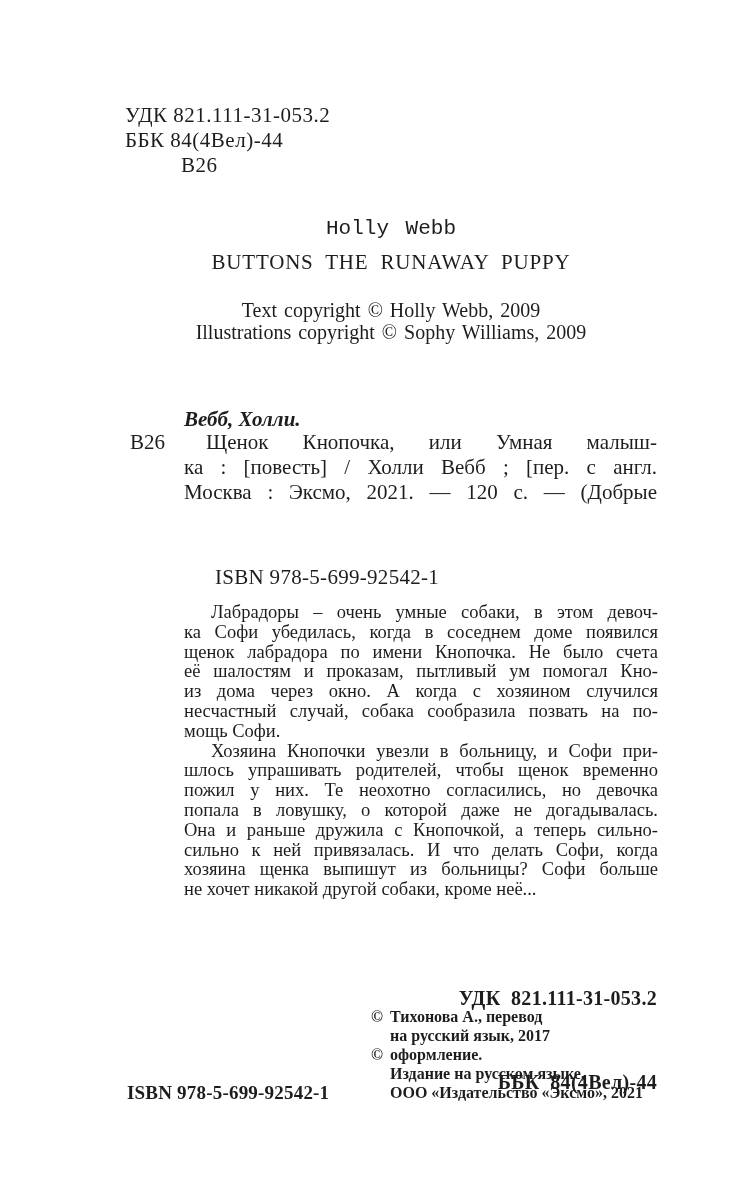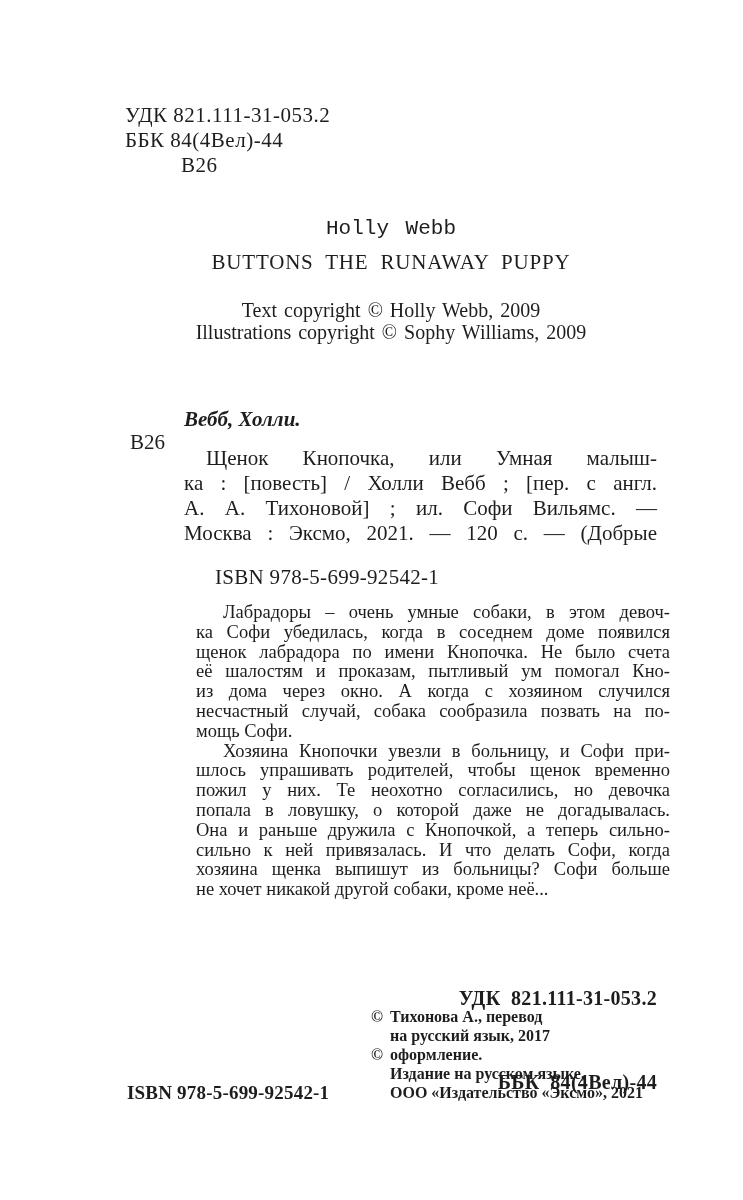--- a/index.html
+++ b/index.html
@@ -69,41 +69,41 @@
   }
   .catalog-code {
     position: absolute;
     left: 130px;
     top: 426px;
     font-size: 21px;
   }
   .catalog-body {
     position: absolute;
     left: 184px;
-    top: 442px;
+    top: 426px;
     width: 473px;
     font-size: 21px;
     line-height: 25px;
   }
   .jline { text-align: justify; text-align-last: justify; }
   .jline.last { text-align-last: left; }
   .catalog-body .first { padding-left: 22px; }
 
   .isbn-top {
     position: absolute;
     left: 215px;
     top: 561px;
     font-size: 21px;
     letter-spacing: 0.3px;
   }
 
   
   .annotation {
     position: absolute;
-    left: 196px;
+    left: 184px;
     top: 599px;
     width: 474px;
     font-size: 18.5px;
     line-height: 19.8px;
   }
   .annotation .first { padding-left: 27px; }
 
   
   .classification {
     position: absolute;
@@ -157,21 +157,20 @@
     <div class="tb-title">BUTTONS THE RUNAWAY PUPPY</div>
     <div class="tb-copy">Text copyright © Holly Webb, 2009</div>
     <div class="tb-copy">Illustrations copyright © Sophy Williams, 2009</div>
   </div>
 
   <div class="catalog-heading">Вебб, Холли.</div>
   <div class="catalog-code">В26</div>
   <div class="catalog-body">
     <div class="jline first">Щенок Кнопочка, или Умная малыш-</div>
     <div class="jline">ка : [повесть] / Холли Вебб ; [пер. с англ.</div>
-    <div class="jline">А. А. Тихоновой] ; ил. Софи Вильямс. —</div>
     <div class="jline">Москва : Эксмо, 2021. — 120 с. — (Добрые</div>
   </div>
 
   <div class="isbn-top">ISBN 978-5-699-92542-1</div>
 
   <div class="annotation">
     <div class="jline first">Лабрадоры – очень умные собаки, в этом девоч-</div>
     <div class="jline">ка Софи убедилась, когда в соседнем доме появился</div>
     <div class="jline">щенок лабрадора по имени Кнопочка. Не было счета</div>
     <div class="jline">её шалостям и проказам, пытливый ум помогал Кно-</div>

